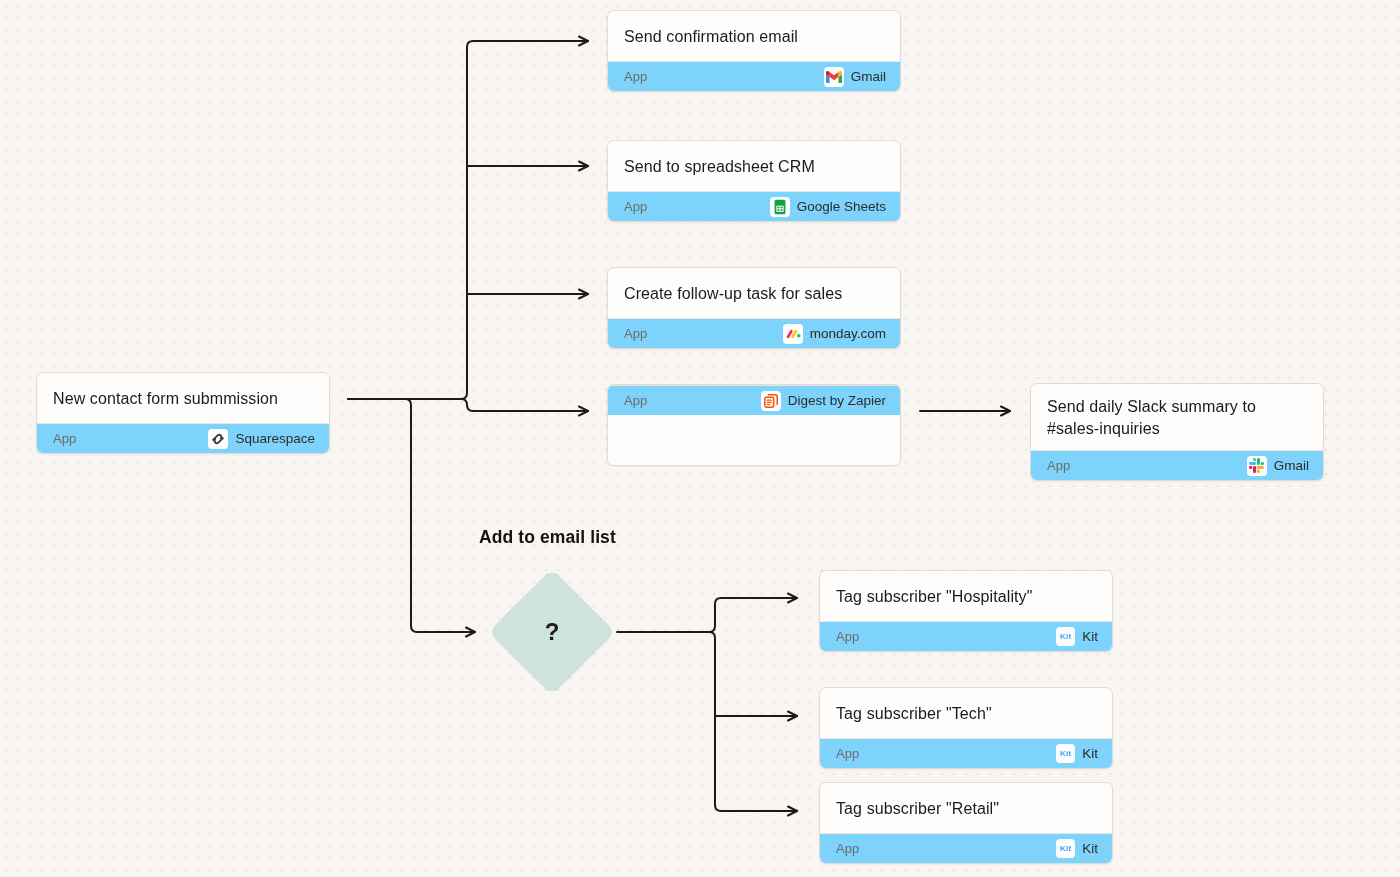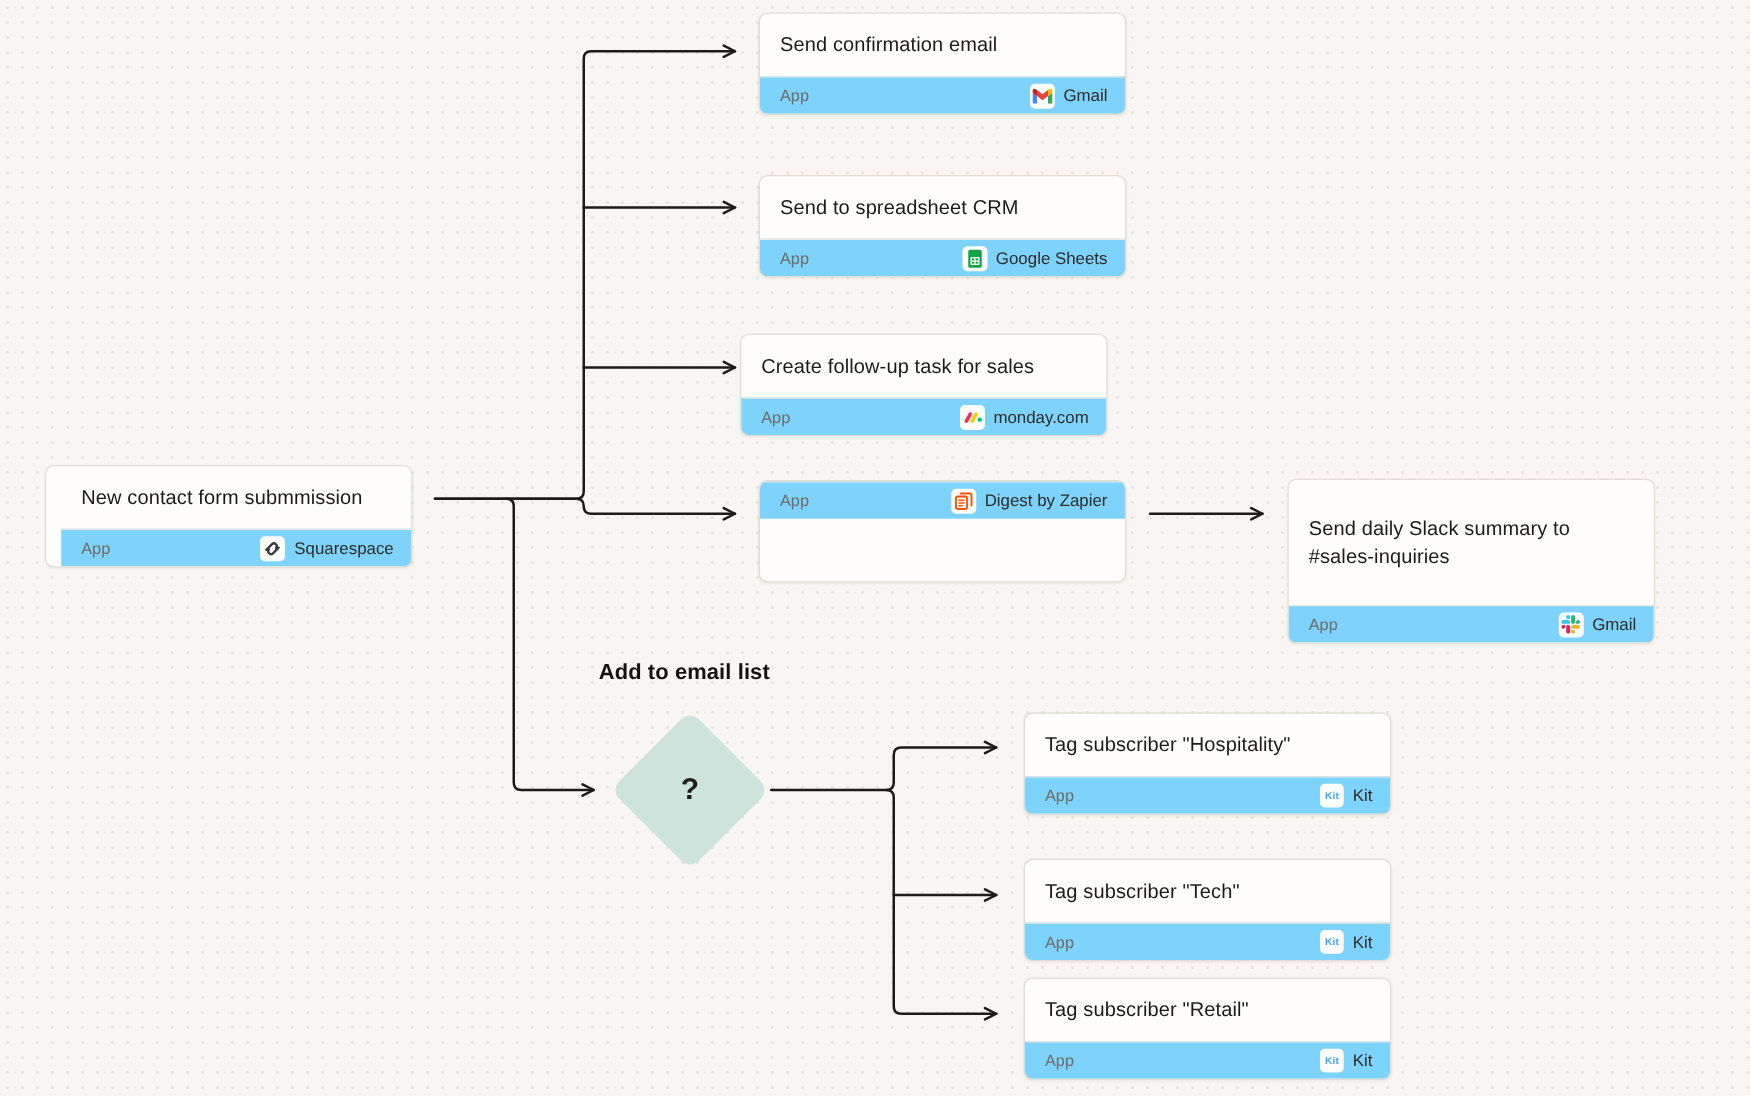--- a/index.html
+++ b/index.html
@@ -11,21 +11,21 @@
       #f8f5f2;
   }
   .connectors{position:absolute;left:0;top:0;pointer-events:none;}
   .node{
     position:absolute;width:294px;height:82px;
     background:#fefdfc;border:1px solid #e0dbd4;border-radius:7px;
     box-shadow:0 1px 2px rgba(60,50,40,.05);
     display:flex;flex-direction:column;box-sizing:border-box;overflow:hidden;
     z-index:2;
   }
-  .node.tall{height:132px;}
+  .node.tall{height:98px;}
   .node-title{
     flex:1;display:flex;align-items:center;padding:2px 16px 0 16px;
     font-size:16px;line-height:22px;color:#1d1b19;letter-spacing:.1px;
   }
   .node-footer{
     height:30px;flex:0 0 30px;display:flex;align-items:center;justify-content:space-between;
     background:#7dd3fc;border-top:1px solid #eae6e0;padding:0 14px 0 16px;box-sizing:border-box;
   }
   .app-label{font-size:13px;color:#6f6b66;}
   .app-chip{display:inline-flex;align-items:center;gap:7px;}
@@ -69,21 +69,21 @@
       <path d="M467 294 H588" marker-end="url(#ah)"></path>
       <path d="M348 399 H461 Q467 399 467 405 Q467 411 473 411 H588" marker-end="url(#ah)"></path>
       <path d="M405 399 Q411 399 411 405 V626 Q411 632 417 632 H475" marker-end="url(#ah)"></path>
       <path d="M920 411 H1010" marker-end="url(#ah)"></path>
       <path d="M617 632 H709 Q715 632 715 626 V604 Q715 598 721 598 H797" marker-end="url(#ah)"></path>
       <path d="M715 716 H797" marker-end="url(#ah)"></path>
       <path d="M709 632 Q715 632 715 638 V805 Q715 811 721 811 H797" marker-end="url(#ah)"></path>
     </g>
   </svg>
 
-  <div class="node" style="left:36px;top:372px;padding-left:12px;">
+  <div class="node" style="left:36px;top:372px;">
     <div class="node-title">New contact form submmission</div>
     <div class="node-footer">
       <span class="app-label">App</span>
       <span class="app-chip">
         <span class="app-icon">
           <svg width="16" height="16" viewBox="0 0 24 24">
             <g fill="none" stroke="#3a3a3a" stroke-width="2.8" stroke-linecap="round">
               <path d="M4.6 13.3l6.8-6.8a3.4 3.4 0 0 1 4.8 4.8"></path>
               <path d="M19.4 10.7l-6.8 6.8a3.4 3.4 0 0 1-4.8-4.8"></path>
             </g>
@@ -125,21 +125,21 @@
               <rect x="4.9" y="7.2" width="6.2" height="5.2"></rect>
               <path d="M8 7.2v5.2M4.9 9.8h6.2"></path>
             </g>
           </svg>
         </span>
         <span class="app-name">Google Sheets</span>
       </span>
     </div>
   </div>
 
-  <div class="node" style="left:592px;top:267px;">
+  <div class="node" style="left:607px;top:267px;">
     <div class="node-title">Create follow-up task for sales</div>
     <div class="node-footer">
       <span class="app-label">App</span>
       <span class="app-chip">
         <span class="app-icon">
           <svg width="16" height="13" viewBox="0 0 17 14">
             <path d="M3.2 10.6 L6.6 4.6" stroke="#f62b54" stroke-width="3" stroke-linecap="round" fill="none"></path>
             <path d="M8.2 10.6 L11.6 4.6" stroke="#ffcb00" stroke-width="3" stroke-linecap="round" fill="none"></path>
             <circle cx="14.7" cy="9.4" r="1.9" fill="#00ca72"></circle>
           </svg>

